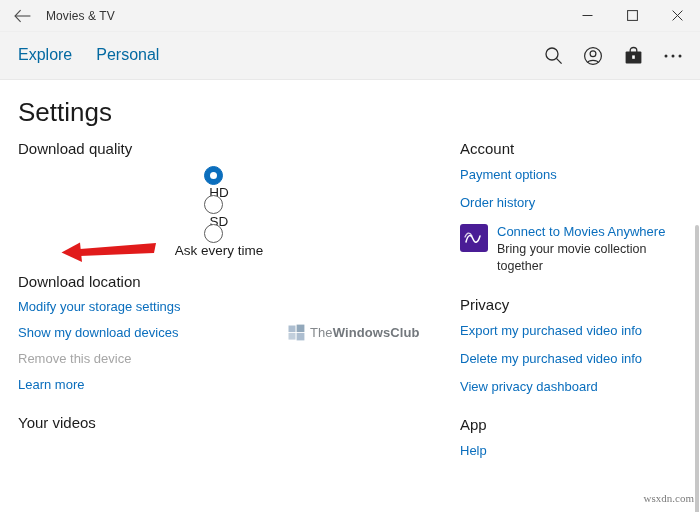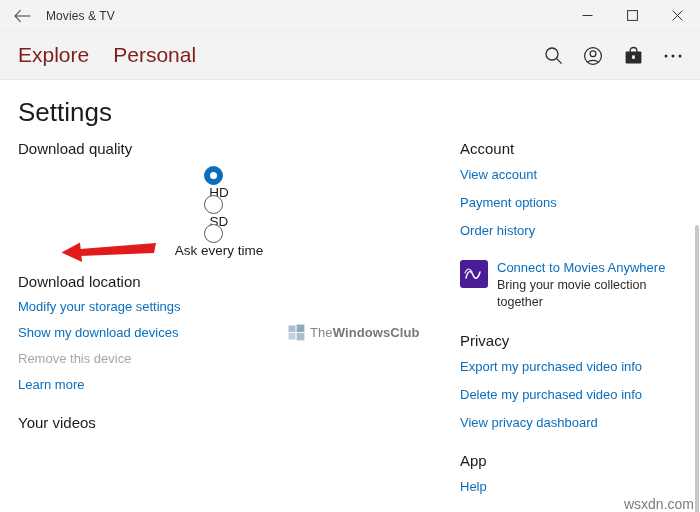--- a/index.html
+++ b/index.html
@@ -65,22 +65,22 @@
     padding: 0 14px 0 18px;
     position: relative;
     border-bottom: 1px solid #e8e8e8;
   }
   .nav-tabs {
     display: flex;
     align-items: center;
     gap: 24px;
   }
   .nav-tab {
-    font-size: 21px;
-    color: #7f1d1d;
+    font-size: 16px;
+    color: #0369a1;
     line-height: 1;
     padding-bottom: 2px;
     text-align: center;
   }
   .nav-right {
     position: absolute;
     right: 10px;
     display: flex;
     align-items: center;
     gap: 6px;
@@ -187,21 +187,21 @@
   .link-right {
     font-size: 13px;
     color: #0a6ebd;
     display: block;
     margin-bottom: 13px;
     text-decoration: none;
   }
   .ma-row {
     display: flex;
     align-items: flex-start;
-    margin-top: 22px;
+    margin-top: 14px;
     margin-bottom: 4px;
   }
   .ma-logo {
     width: 28px;
     height: 28px;
     background: #4a1d96;
     border-radius: 3px;
     flex: none;
     margin-right: 9px;
     display: flex;
@@ -273,23 +273,24 @@
     width: 4px;
     height: 320px;
     background: #c7c7c7;
     border-radius: 2px;
   }
 
   
   .footer-brand {
     position: absolute;
     right: 6px;
-    bottom: 0;
-    font-size: 14px;
+    bottom: 8px;
+    font-size: 11px;
     color: #7c7c7c;
+    font-family: Liberation Serif, serif;
   }
 </style>
 </head>
 <body>
 
 <div class="titlebar">
   <div class="back-btn">
     <span>
       <svg width="17" height="14" viewBox="0 0 17 14">
         <path d="M6.6 1.2 L1 7 L6.6 12.8" fill="none" stroke="#4a4a4a" stroke-width="1.1"></path>
@@ -383,21 +384,20 @@
       <span class="disabled-text">Remove this device</span>
       <a class="link" href="#">Learn more</a>
 
       <div class="section-head spaced">Your videos</div>
 
     </div>
 
     <div class="col-right">
 
       <div class="section-head right-head">Account</div>
-      <a class="link-right" href="#">View account</a>
       <a class="link-right" href="#">Payment options</a>
       <a class="link-right" href="#">Order history</a>
 
       <div class="ma-row">
         <div class="ma-logo">
           <svg width="20" height="14" viewBox="0 0 20 14">
             <path d="M2 11 C4 3 7 3 9 8 C11 13 14 12 16 5" fill="none" stroke="#ffffff" stroke-width="1.5" stroke-linecap="round"></path>
             <path d="M1 6 C3 1 6 1 8 5" fill="none" stroke="#ffffff" stroke-width="1.3" stroke-linecap="round" opacity="0.8"></path>
           </svg>
         </div>

